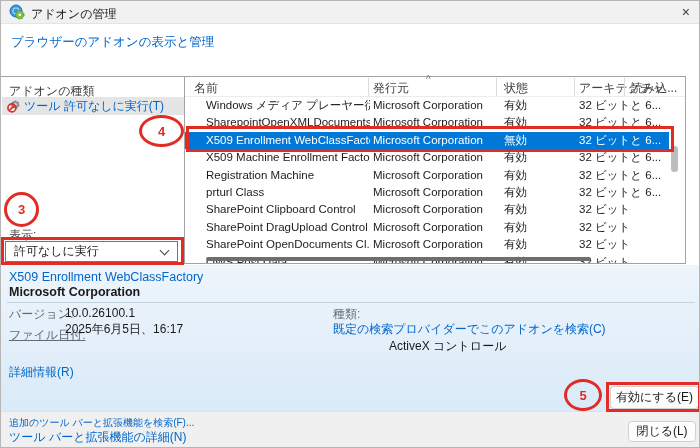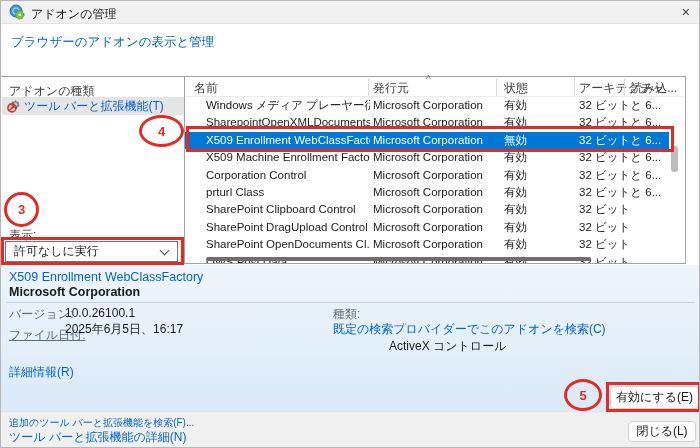--- a/index.html
+++ b/index.html
@@ -105,21 +105,21 @@
   <div class="sb-title">アドオンの種類</div>
   <div class="sb-item">
     <span class="gear">
       <svg width="14" height="14" viewBox="0 0 14 14">
         <circle cx="8.3" cy="5.6" r="3.4" fill="#9aa0a6" stroke="#6d7278" stroke-width="1.4" stroke-dasharray="1.7 1.3"></circle>
         <circle cx="8.3" cy="5.6" r="1.3" fill="#f2f2f2"></circle>
         <circle cx="4.9" cy="8.9" r="4" fill="none" stroke="#d93025" stroke-width="1.6"></circle>
         <line x1="2.1" y1="11.7" x2="7.7" y2="6.1" stroke="#d93025" stroke-width="1.6"></line>
       </svg>
     </span>
-    <span class="sb-label">ツール バーと拡張機能(T)</span>
+    <span class="sb-label">ツール 許可なしに実行(T)</span>
   </div>
   <div class="show-label">表示:</div>
   <div class="dropdown">
     <span class="dd-value">許可なしに実行</span>
     <span class="chev"></span>
   </div>
 
   <span class="th th0">名前</span>
   <span class="th th1">発行元</span>
   <span class="th th2">状態</span>
@@ -151,21 +151,21 @@
       <span class="cs">無効</span>
       <span class="ca">32 ビットと 6...</span>
     </div>
     <div class="trow">
       <span class="cn">X509 Machine Enrollment Factory</span>
       <span class="cp">Microsoft Corporation</span>
       <span class="cs">有効</span>
       <span class="ca">32 ビットと 6...</span>
     </div>
     <div class="trow">
-      <span class="cn">Corporation Control</span>
+      <span class="cn">Registration Machine</span>
       <span class="cp">Microsoft Corporation</span>
       <span class="cs">有効</span>
       <span class="ca">32 ビットと 6...</span>
     </div>
     <div class="trow">
       <span class="cn">prturl Class</span>
       <span class="cp">Microsoft Corporation</span>
       <span class="cs">有効</span>
       <span class="ca">32 ビットと 6...</span>
     </div>

